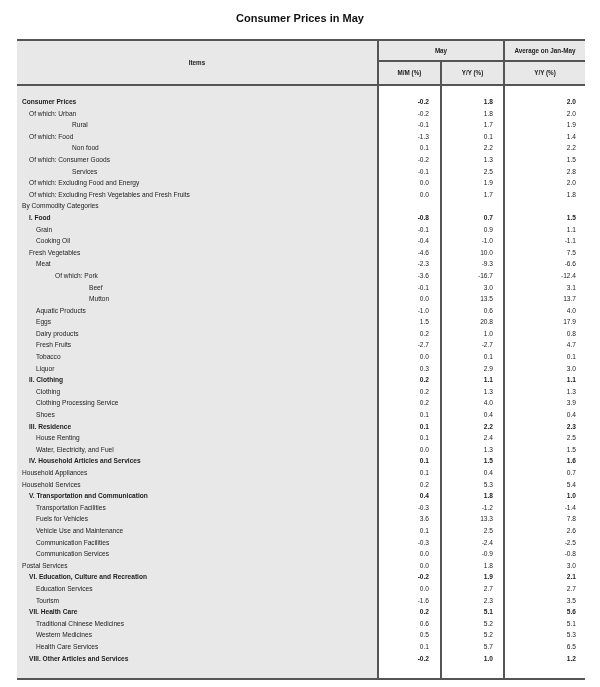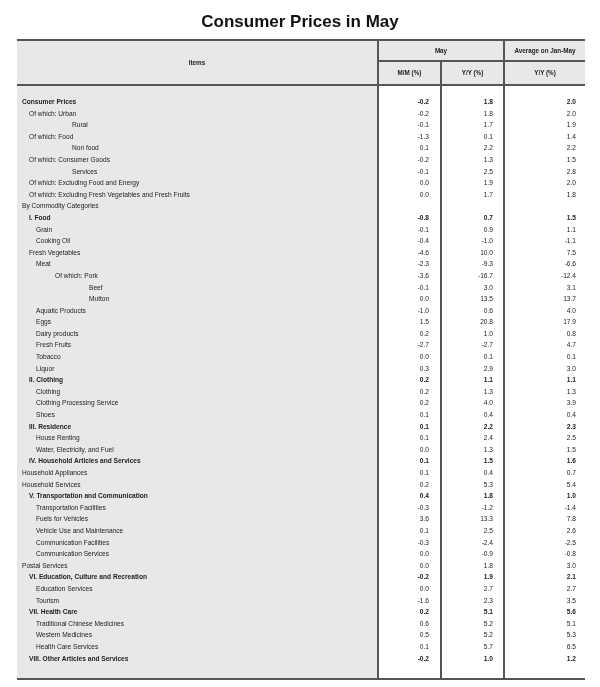--- a/index.html
+++ b/index.html
@@ -1,17 +1,17 @@
 <!DOCTYPE html>
 <html><head>
 <meta charset="utf-8">
 <style>
   html, body { margin: 0; padding: 0; background: #ffffff; }
   body { width: 600px; height: 687px; position: relative; font-family: "Liberation Sans", sans-serif; color: #222; overflow: hidden; }
-  .title { position: absolute; top: 12px; left: 0; width: 600px; text-align: center; font-size: 17px; font-weight: bold; color: #111; }
+  .title { position: absolute; top: 12px; left: 0; width: 600px; text-align: center; font-size: 11px; font-weight: bold; color: #111; }
   table.cpi { position: absolute; left: 17px; top: 39px; width: 568px; border-collapse: collapse; font-size: 6.6px; line-height: 11.6px; }
   table.cpi th { background: #e8e8e8; font-weight: bold; color: #222; font-size: 6.3px; text-align: center; padding: 0; }
   table.cpi thead tr.h1 th { height: 19px; }
   table.cpi thead tr.h2 th { height: 22px; }
   table.cpi thead tr.h1 { border-top: 2px solid #555; }
   table.cpi thead tr.h2 { border-bottom: 2px solid #555; }
   table.cpi th.items { border-right: 2px solid #555; }
   table.cpi th.may { border-bottom: 2px solid #555; border-right: 2px solid #555; }
   table.cpi th.avg { border-bottom: 2px solid #555; }
   table.cpi th.mm { border-right: 2px solid #555; }

